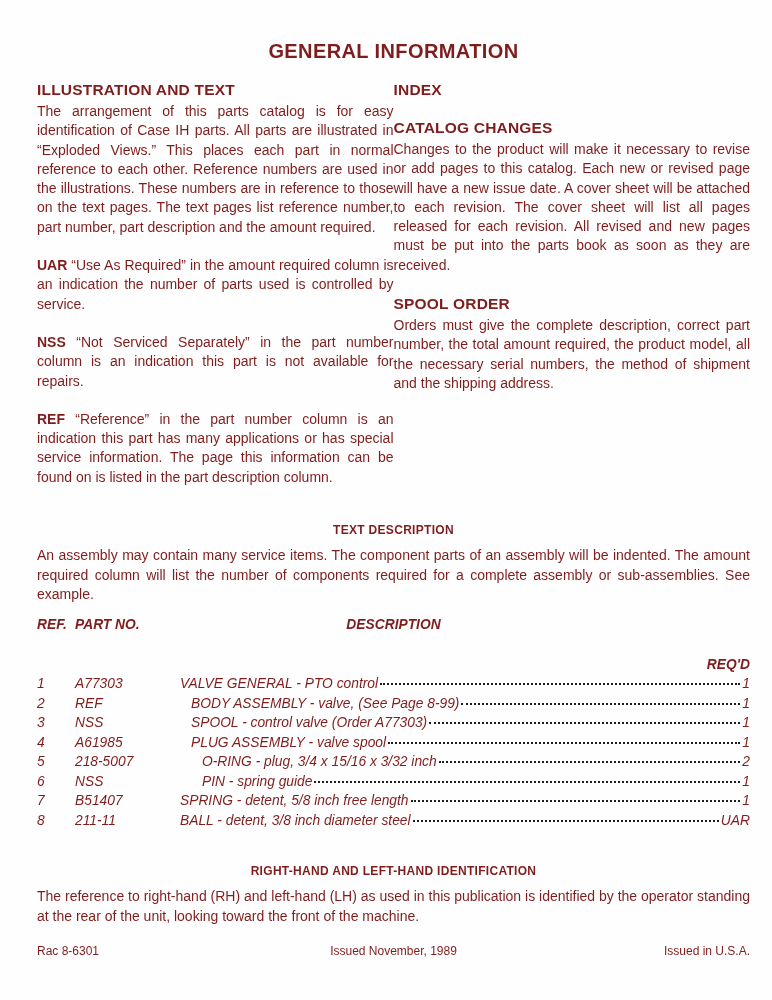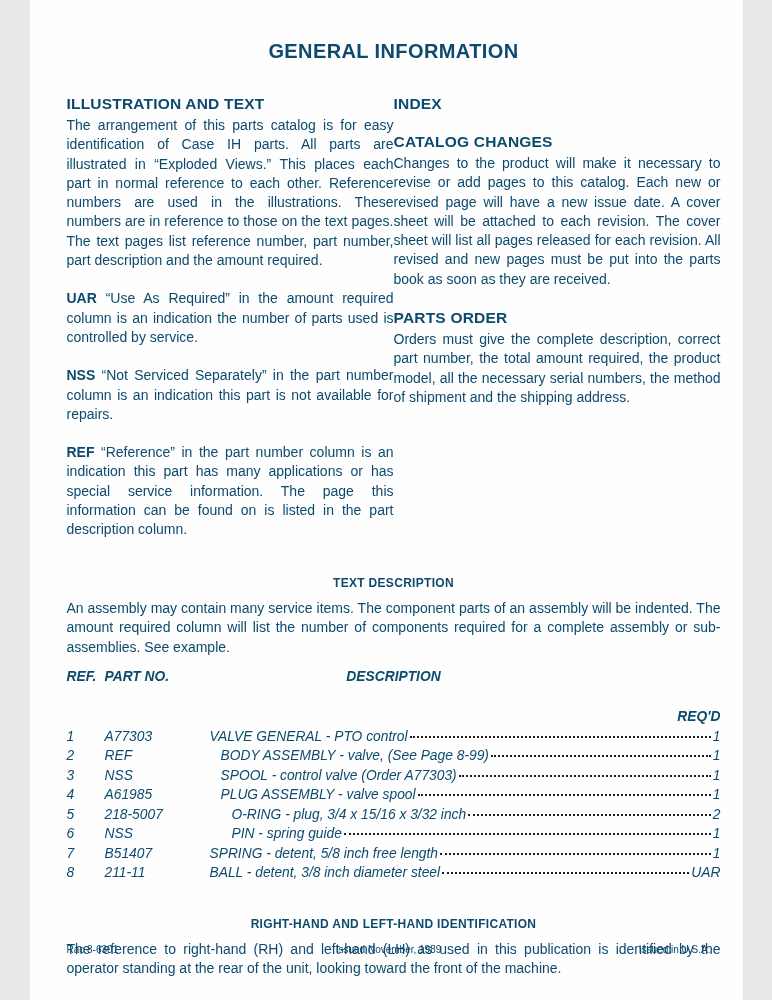--- a/index.html
+++ b/index.html
@@ -1,36 +1,36 @@
 <!DOCTYPE html>
 <html><head>
 <meta charset="utf-8">
 <style>
   html,body { margin:0; padding:0; background:#e8e8e8; }
   .page {
     position: relative;
-    width: 713px; height: 1000px;
+    width: 772px; height: 1000px;
     margin: 0 auto;
     background: #fefefe;
-    color: #0c4a6e;
+    color: #7f1d1d;
     font-family: "Liberation Sans", "DejaVu Sans", sans-serif;
     box-sizing: border-box;
     padding: 40px 22px 0 37px;
     overflow: hidden;
   }
   .doc-title {
     margin: 0;
     text-align: center;
     font-size: 20px;
     font-weight: bold;
     letter-spacing: 0.4px;
   }
   .columns {
     display: flex;
-    margin-top: 32px;
+    margin-top: 18px;
   }
   .col { flex: 1 1 0; min-width: 0; }
   .sec-heading {
     margin: 0 0 3px 0;
     font-size: 15.5px;
     font-weight: bold;
     letter-spacing: 0.2px;
   }
   .sec-heading.spaced { margin-top: 20px; }
   .body-p {
@@ -73,23 +73,23 @@
   .header-row { position: relative; font-weight: bold; }
   .header-row .h-desc {
     position: absolute; left: 0; right: 0;
     text-align: center;
     font-weight: bold;
   }
   .header-row .h-reqd { margin-left: auto; font-weight: bold; margin-top: 40px; }
   
   .footer {
     position: absolute;
-    left: 37px; right: 32px; top: 944px;
+    left: 37px; right: 22px; top: 944px;
     display: flex;
-    font-size: 10px;
+    font-size: 12px;
     align-items: center;
   }
   .footer .f-left   { flex: 1; text-align: left; }
   .footer .f-center { flex: 1; text-align: center; }
   .footer .f-right  { flex: 1; text-align: right; }
 </style>
 </head>
 <body>
 
 <div class="page">
@@ -108,21 +108,21 @@
 
       <p class="body-p spaced"><strong>REF</strong> <span>“Reference” in the part number column is an indication this part has many applications or has special service information. The page this information can be found on is listed in the part description column.</span></p>
     </div>
 
     <div class="col">
       <h2 class="sec-heading">INDEX</h2>
 
       <h2 class="sec-heading spaced">CATALOG CHANGES</h2>
       <p class="body-p">Changes to the product will make it necessary to revise or add pages to this catalog. Each new or revised page will have a new issue date. A cover sheet will be attached to each revision. The cover sheet will list all pages released for each revision. All revised and new pages must be put into the parts book as soon as they are received.</p>
 
-      <h2 class="sec-heading spaced">PARTS ORDER</h2>
+      <h2 class="sec-heading spaced">SPOOL ORDER</h2>
       <p class="body-p">Orders must give the complete description, correct part number, the total amount required, the product model, all the necessary serial numbers, the method of shipment and the shipping address.</p>
     </div>
 
   </div>
 
   <h2 class="mid-heading first">TEXT DESCRIPTION</h2>
   <p class="full-p">An assembly may contain many service items. The component parts of an assembly will be indented. The amount required column will list the number of components required for a complete assembly or sub-assemblies. See example.</p>
 
   <div class="parts-table">
 

